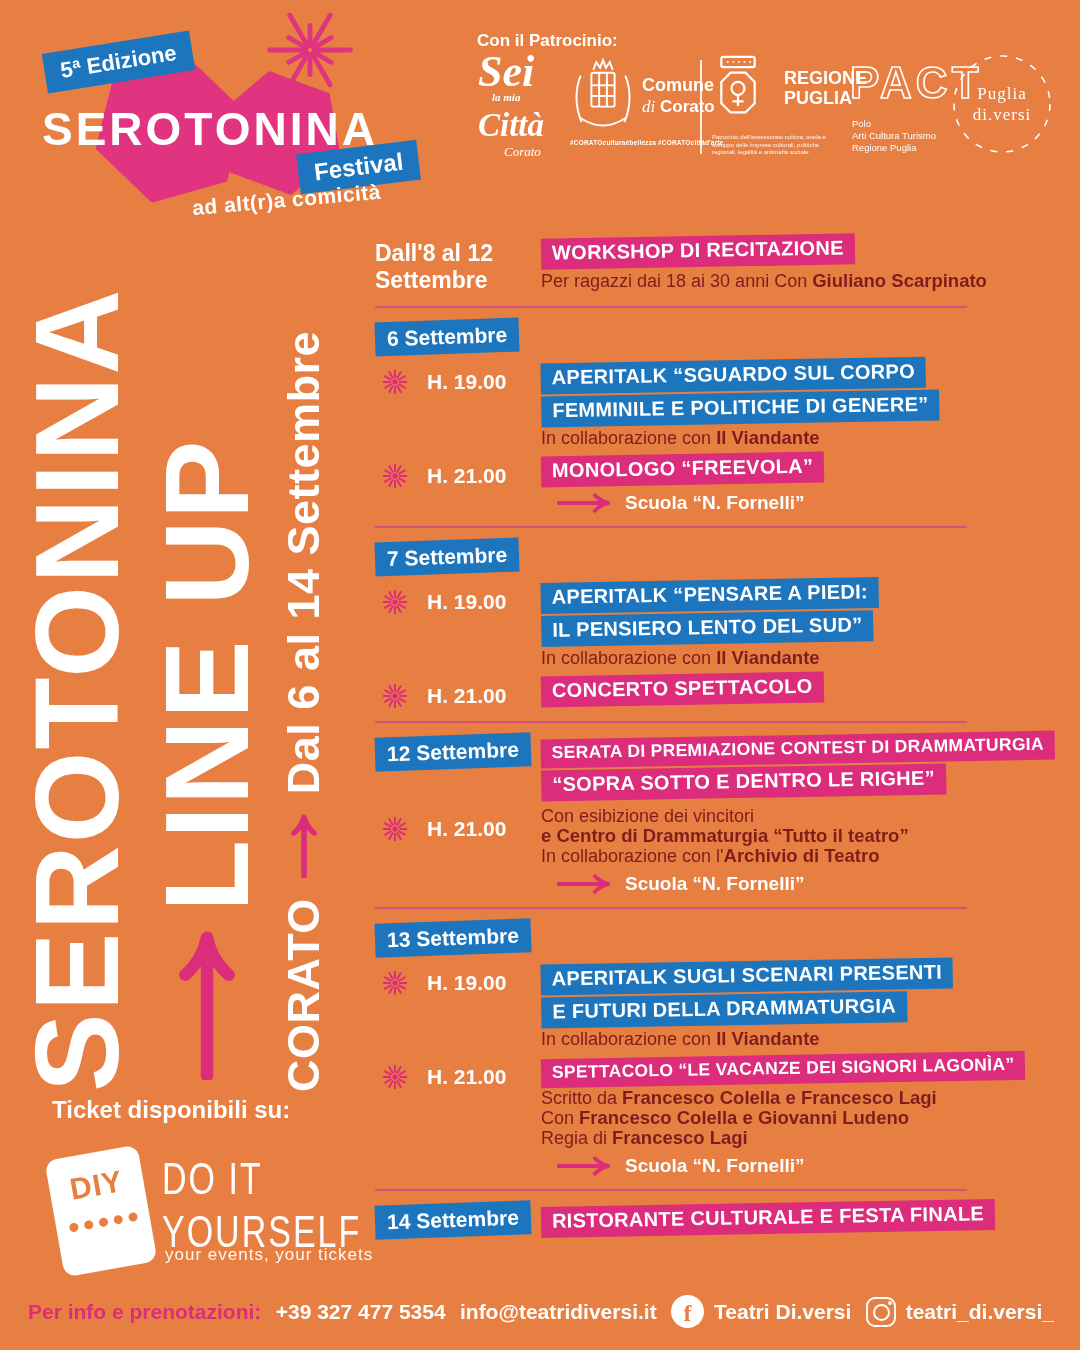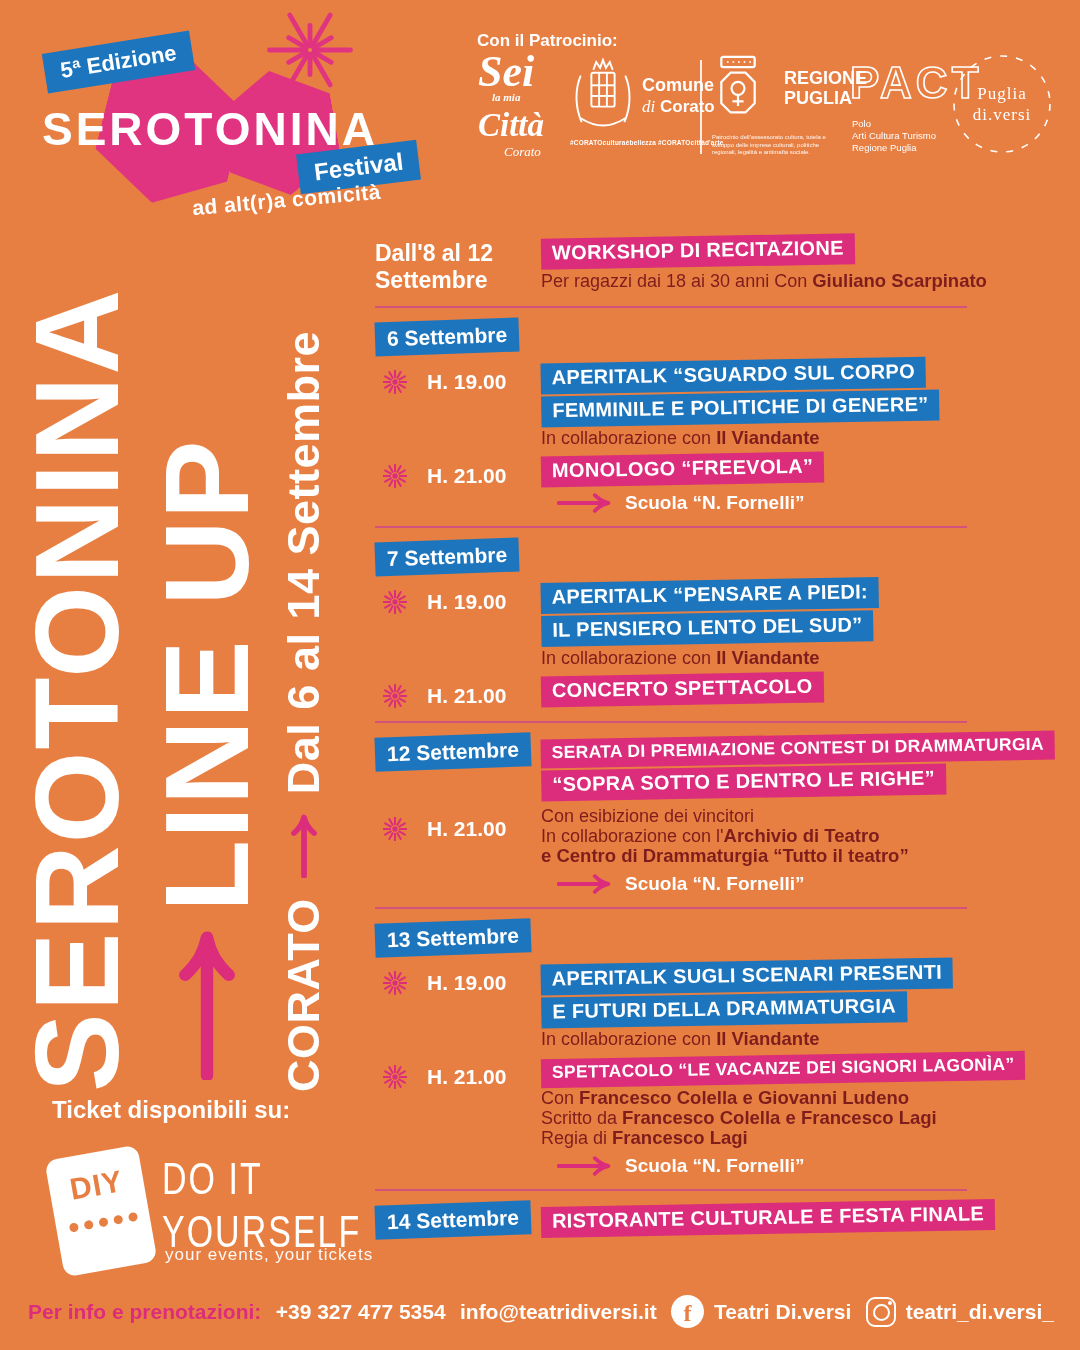--- a/index.html
+++ b/index.html
@@ -416,22 +416,22 @@
                   </g>
                   <circle cx="20" cy="20" r="4.5" fill="currentColor"></circle>
                 </svg>
               </span>
               <span class="time-label">H. 21.00</span>
             </div>
           </div>
           <div class="cell-right">
             <div class="details">
               <p class="detail-line"><span>Con esibizione dei vincitori</span></p>
+              <p class="detail-line"><span class="b">e Centro di Drammaturgia “Tutto il teatro”</span></p>
               <p class="detail-line"><span>In collaborazione con l'</span><span class="b">Archivio di Teatro</span></p>
-              <p class="detail-line"><span class="b">e Centro di Drammaturgia “Tutto il teatro”</span></p>
             </div>
             <div class="venue-row">
               <span class="icon" style="color: rgb(219, 45, 123);">
                 <svg viewBox="0 0 100 36" width="54" height="20" fill="none" preserveAspectRatio="none">
     <path d="M3 18 H88" stroke="currentColor" stroke-width="7" stroke-linecap="round"></path>
     <path d="M70 4 C78 12 85 16 95 18 C85 20 78 24 70 32" stroke="currentColor" stroke-width="7" stroke-linecap="round" stroke-linejoin="round"></path>
                 </svg>
               </span>
               <span class="venue-name">Scuola “N. Fornelli”</span>
             </div>
@@ -497,22 +497,22 @@
                 </svg>
               </span>
               <span class="time-label">H. 21.00</span>
             </div>
           </div>
           <div class="cell-right">
             <div class="title-group">
               <span class="title-line sm">SPETTACOLO “LE VACANZE DEI SIGNORI LAGONÌA”</span>
             </div>
             <div class="details">
+              <p class="detail-line"><span>Scritto da </span><span class="b">Francesco Colella e Francesco Lagi</span></p>
               <p class="detail-line"><span>Con </span><span class="b">Francesco Colella e Giovanni Ludeno</span></p>
-              <p class="detail-line"><span>Scritto da </span><span class="b">Francesco Colella e Francesco Lagi</span></p>
               <p class="detail-line"><span>Regia di </span><span class="b">Francesco Lagi</span></p>
             </div>
             <div class="venue-row">
               <span class="icon" style="color: rgb(219, 45, 123);">
                 <svg viewBox="0 0 100 36" width="54" height="20" fill="none" preserveAspectRatio="none">
     <path d="M3 18 H88" stroke="currentColor" stroke-width="7" stroke-linecap="round"></path>
     <path d="M70 4 C78 12 85 16 95 18 C85 20 78 24 70 32" stroke="currentColor" stroke-width="7" stroke-linecap="round" stroke-linejoin="round"></path>
                 </svg>
               </span>
               <span class="venue-name">Scuola “N. Fornelli”</span>

